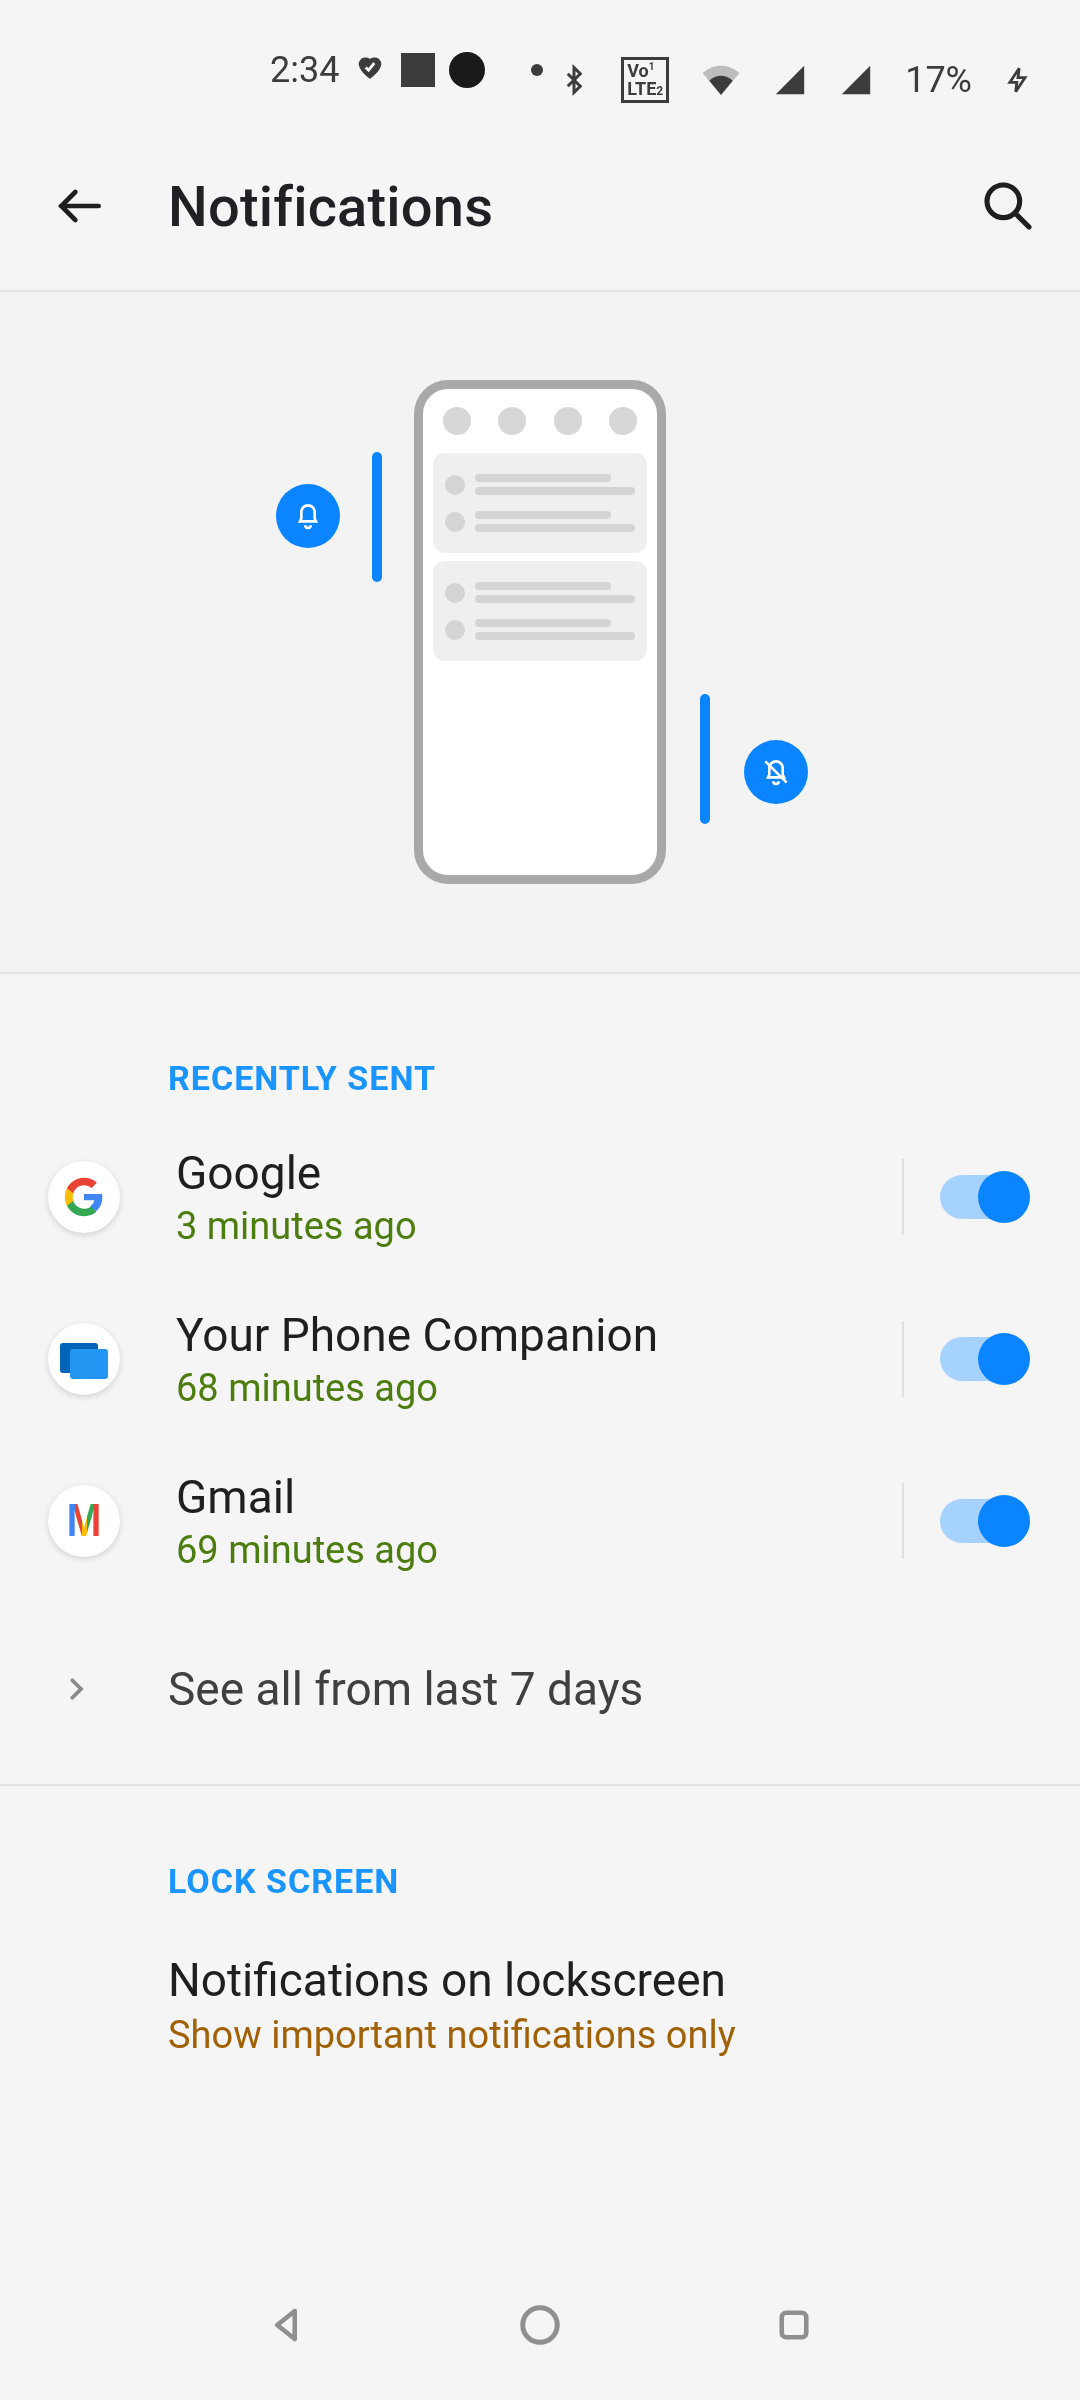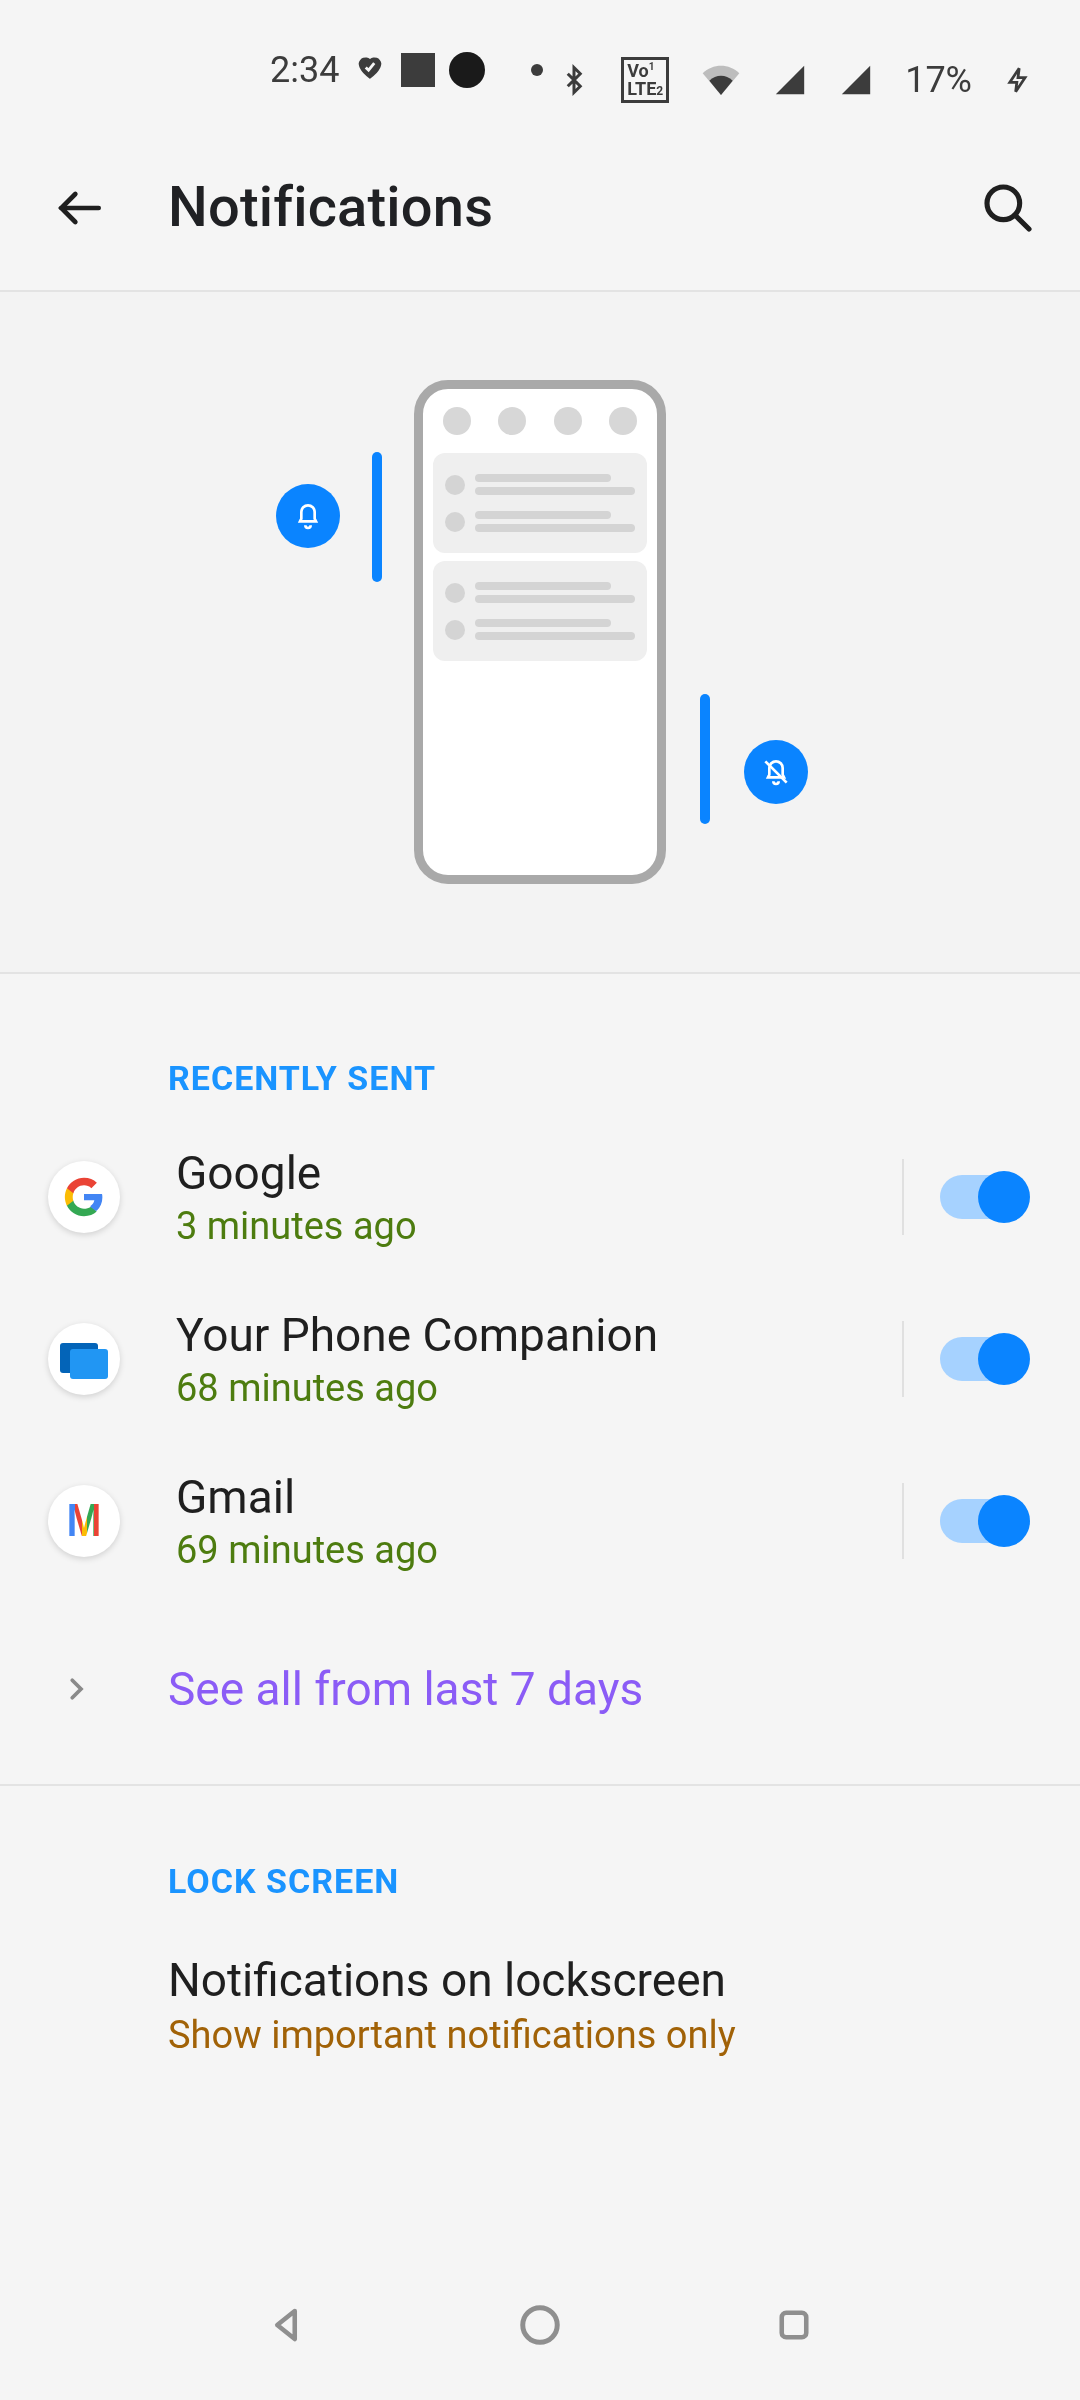--- a/index.html
+++ b/index.html
@@ -10,21 +10,21 @@
   .status-right { gap:32px;margin-top:20px; }
   .status-time { font-weight:400; }
   .heart-icon { font-size:34px; }
   .square-icon { width:34px; height:34px; background:#3c3c3c; display:inline-block; }
   .big-dot { width:36px; height:36px; border-radius:50%; background:#1a1a1a; display:inline-block; }
   .small-dot { width:12px; height:12px; border-radius:50%; background:#3c3c3c; display:inline-block; }
   .bt-icon, .wifi-icon, .signal-icon, .lte-icon, .bolt-icon { display:inline-flex; }
   .lte-box { border:3px solid #3c3c3c; font-size:18px; font-weight:700; line-height:1; padding:2px 3px; display:inline-block; }
   .batt-text { font-size:36px; }
   
-  .app-bar { display:flex; align-items:flex-end; padding: 64px 40px 50px 48px; }
+  .app-bar { display:flex; align-items:flex-start; padding: 64px 40px 50px 48px; }
   .back-btn { width:64px; height:64px; display:flex; align-items:center; justify-content:center; }
   .page-title { font-size:56px; font-weight:500; margin-left:56px; flex:1; letter-spacing:0.2px; }
   .search-btn { width:64px; height:64px; display:flex; align-items:center; justify-content:center; }
   .divider-full { height:2px; background:#e3e3e3; width:100%; }
   
   .illus-wrap { height:680px; background:#f3f3f3; display:flex; align-items:center; justify-content:center; position:relative; }
   .phone { width:252px; height:504px; border:9px solid #a9a9a9; border-radius:34px; background:#fff; padding:14px 10px; }
   .phone-top-dots { display:flex; justify-content:space-between; padding:4px 10px 10px; }
   .phone-top-dots span { width:28px; height:28px; border-radius:50%; background:#d7d7d7; }
   .card { background:#efefef; border-radius:12px; padding:10px 12px; margin:8px 0; }
@@ -47,21 +47,21 @@
   .item-title { font-size:46px; font-weight:400; color:#1f1f1f; margin-bottom:4px; }
   .item-sub { font-size:38px; color:#4d7c0f; }
   .vline { width:2px; height:76px; background:#e0e0e0; margin:0 36px 0 10px; }
   
   .toggle { width:86px; height:44px; position:relative; }
   .toggle-track { position:absolute; inset:0; border-radius:22px; background:#a6d2ff; }
   .toggle-thumb { position:absolute; right:-4px; top:-4px; width:52px; height:52px; border-radius:50%; background:#0a84ff; }
   
   .see-all { display:flex; align-items:center; padding: 60px 40px 64px 56px; }
   .chev { width:40px; height:40px; margin-right:72px; display:flex; align-items:center; justify-content:center; }
-  .see-all-text { font-size:46px; color:#8b5cf6; }
+  .see-all-text { font-size:46px; color:#404040; }
   .lock-section-gap { height:2px; background:#e3e3e3; margin-top:4px; }
   .lock-section { padding-bottom:40px; }
   .lock-item { padding: 34px 40px 30px 168px; }
   .lock-title { font-size:46px; color:#1f1f1f; margin-bottom:6px; }
   .lock-sub { font-size:38px; color:#a16207; }
   
   .nav-bar { position:absolute; bottom:0; left:0; right:0; height:150px; display:flex; align-items:center; justify-content:center; gap:190px; }
   .nav-btn { width:64px; height:64px; display:flex; align-items:center; justify-content:center; }
   
   .gmail-letter { font-weight:900; font-size:42px; font-family: Arial, sans-serif;

